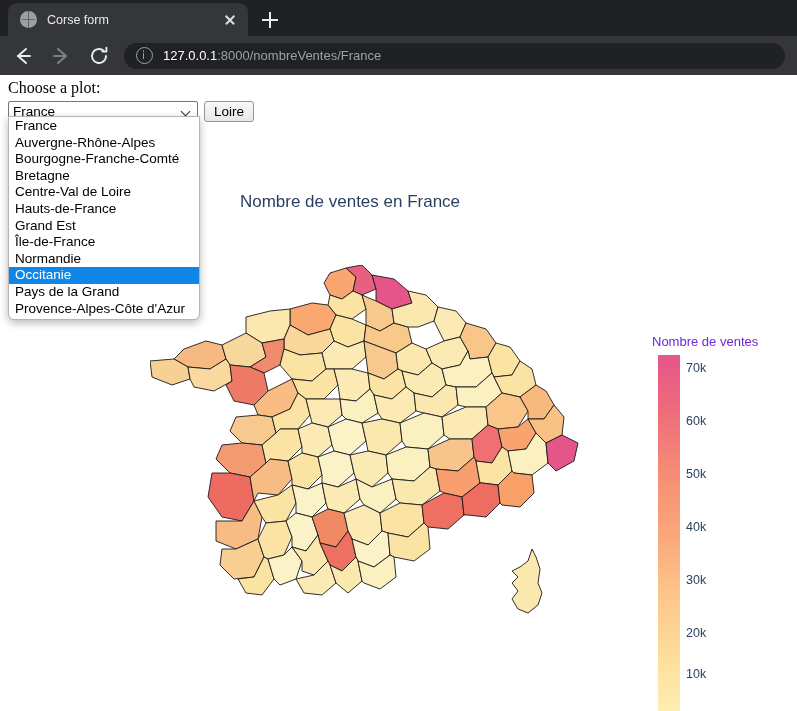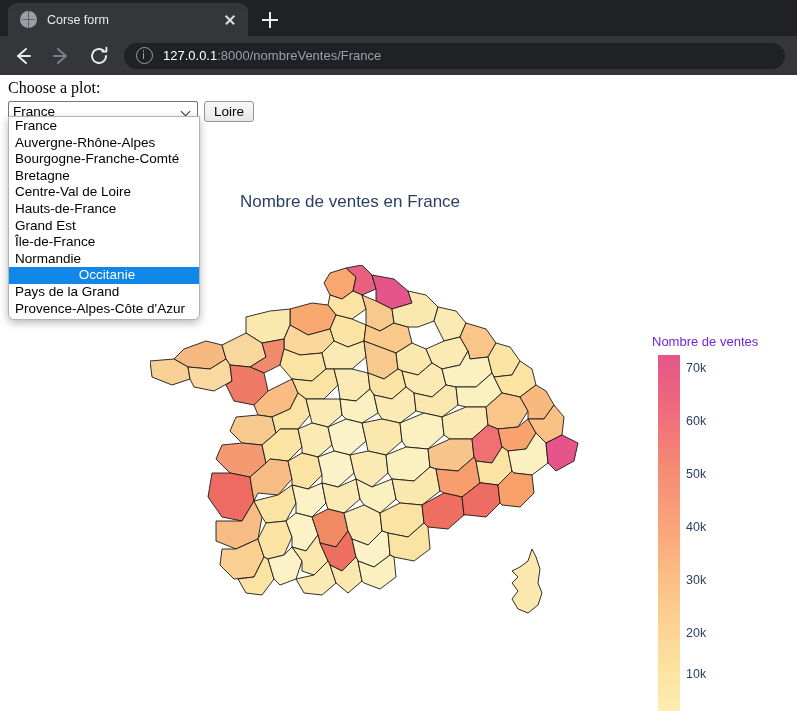--- a/index.html
+++ b/index.html
@@ -253,21 +253,20 @@
     line-height: 16.6px;
     padding-left: 6px;
     font-size: 13.5px;
     color: #000;
     white-space: nowrap;
     cursor: default;
   }
   .dd-item.selected {
     background: #0f86e8;
     color: #ffffff;
-    text-align: center;
   }
 
   
   .plot-area {
     position: absolute;
     left: 0; top: 55px;
     width: 797px;
     height: 580px;
   }
   .plot-title {

